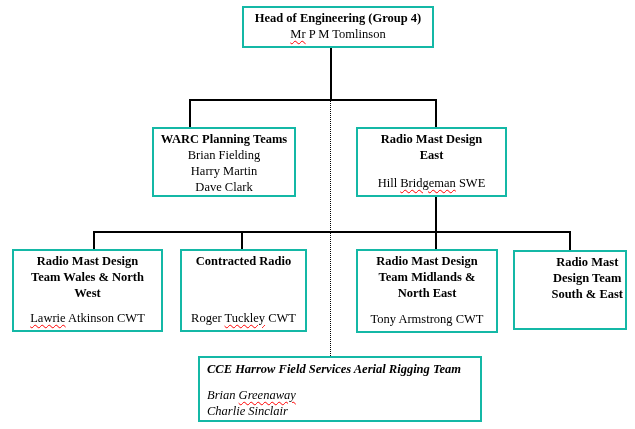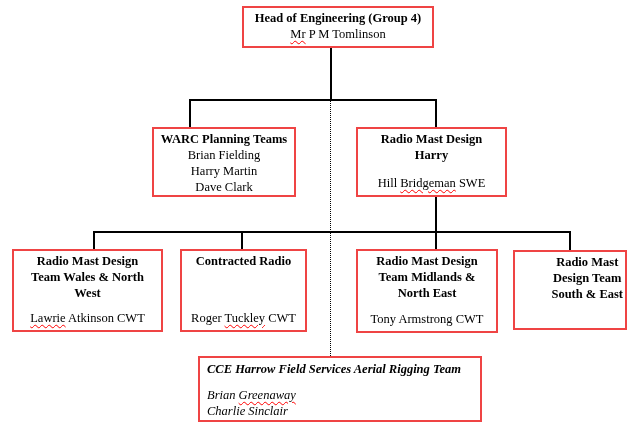--- a/index.html
+++ b/index.html
@@ -10,21 +10,21 @@
     background: #ffffff;
     font-family: "Liberation Serif", "DejaVu Serif", serif;
     font-size: 12.5px;
     line-height: 16px;
     color: #000000;
     overflow: hidden;
   }
   .box {
     position: absolute;
     box-sizing: border-box;
-    border: 2px solid #ef4444;
+    border: 2px solid #14b8a6;
     background: #ffffff;
     text-align: center;
   }
   .box .t { font-weight: bold; }
   .col {
     display: flex;
     flex-direction: column;
     justify-content: space-between;
     padding: 2px 2px 4px 2px;
   }
@@ -96,21 +96,21 @@
   <div class="box box-warc pad">
     <div class="t">WARC Planning Teams</div>
     <div>Brian Fielding</div>
     <div>Harry Martin</div>
     <div>Dave Clark</div>
   </div>
 
   <div class="box box-rmdt col">
     <div>
       <div class="t">Radio Mast Design</div>
-      <div class="t">Harry</div>
+      <div class="t">East</div>
     </div>
     <div><span>Hill </span><span class="sq">Bridgeman</span><span> SWE</span></div>
   </div>
 
   <div class="box box-wales col">
     <div>
       <div class="t">Radio Mast Design</div>
       <div class="t">Team Wales &amp; North</div>
       <div class="t">West</div>
     </div>

